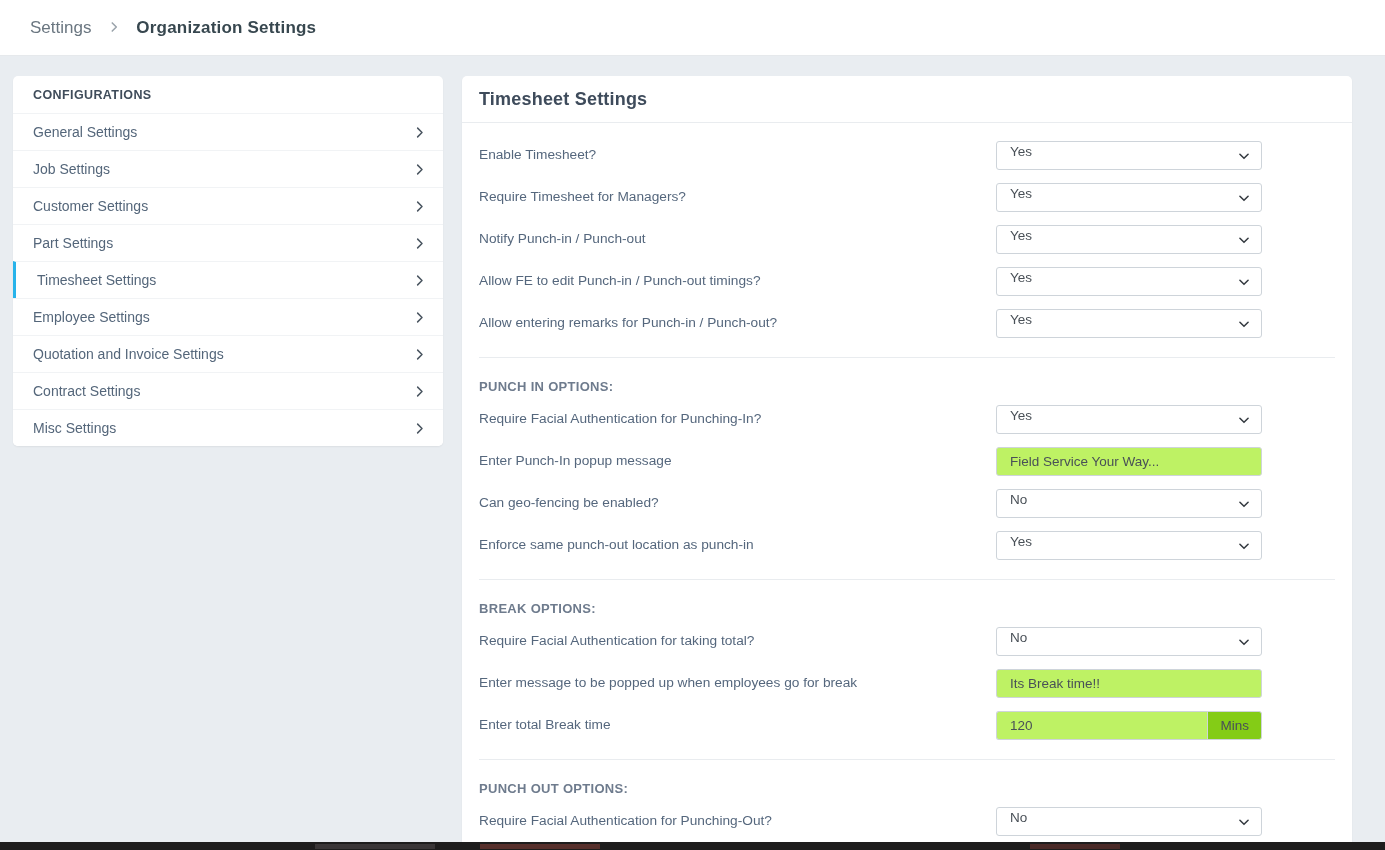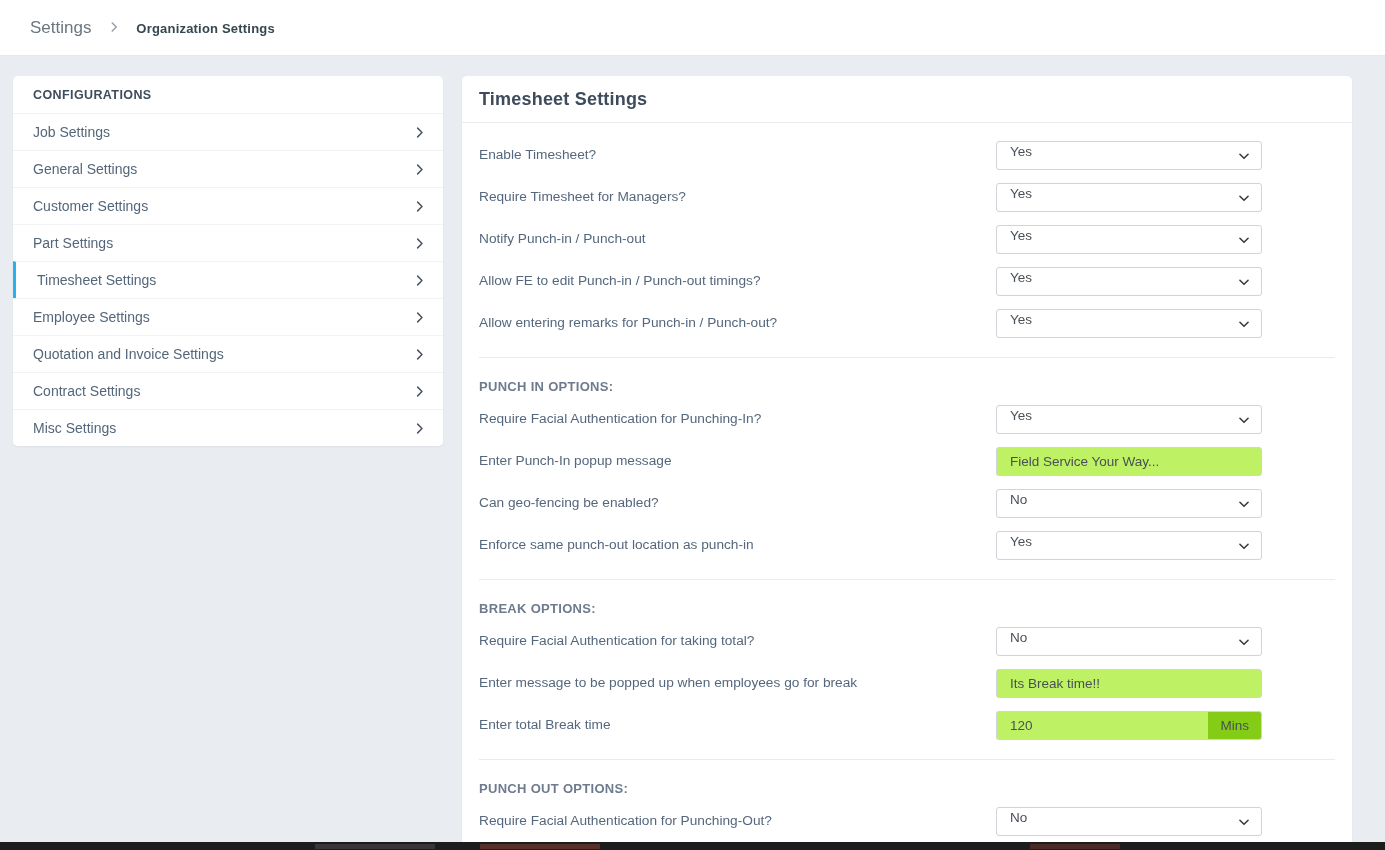--- a/index.html
+++ b/index.html
@@ -11,21 +11,21 @@
     position:relative;
   }
 
   
   .topbar {
     height:56px; background:#ffffff; border-bottom:1px solid #e6e9ec;
     display:flex; align-items:center; padding:0 30px;
   }
   .crumb-parent { font-size:17px; color:#6a7680; cursor:pointer; }
   .crumb-sep { display:inline-flex; margin:0 11px; position:relative; top:1px; }
-  .crumb-current { font-size:13px; font-weight:700; color:#37474f; letter-spacing:.2px; }
+  .crumb-current { font-size:17px; font-weight:700; color:#37474f; letter-spacing:.2px; }
 
   
   .layout {
     display:flex; align-items:flex-start;
     padding:20px 25px 0 13px; gap:19px;
     height:794px;
   }
 
   .card {
     background:#ffffff; border-radius:5px;
@@ -114,28 +114,28 @@
     <span class="crumb-current">Organization Settings</span>
   </nav>
 </header>
 
 <div class="layout">
 
   <aside class="card sidebar">
     <div class="side-header">CONFIGURATIONS</div>
     <div>
   <div class="side-item">
+    <span class="side-label">General Settings</span>
+    <svg class="chev" width="15" height="15" viewBox="0 0 24 24" fill="none" stroke="#4a5560" stroke-width="2.4" stroke-linecap="round" stroke-linejoin="round">
+            <polyline points="9 5 16 12 9 19"></polyline>
+          </svg>
+  </div>
+
+  <div class="side-item">
     <span class="side-label">Job Settings</span>
-    <svg class="chev" width="15" height="15" viewBox="0 0 24 24" fill="none" stroke="#4a5560" stroke-width="2.4" stroke-linecap="round" stroke-linejoin="round">
-            <polyline points="9 5 16 12 9 19"></polyline>
-          </svg>
-  </div>
-
-  <div class="side-item">
-    <span class="side-label">General Settings</span>
     <svg class="chev" width="15" height="15" viewBox="0 0 24 24" fill="none" stroke="#4a5560" stroke-width="2.4" stroke-linecap="round" stroke-linejoin="round">
             <polyline points="9 5 16 12 9 19"></polyline>
           </svg>
   </div>
 
   <div class="side-item">
     <span class="side-label">Customer Settings</span>
     <svg class="chev" width="15" height="15" viewBox="0 0 24 24" fill="none" stroke="#4a5560" stroke-width="2.4" stroke-linecap="round" stroke-linejoin="round">
             <polyline points="9 5 16 12 9 19"></polyline>
           </svg>

